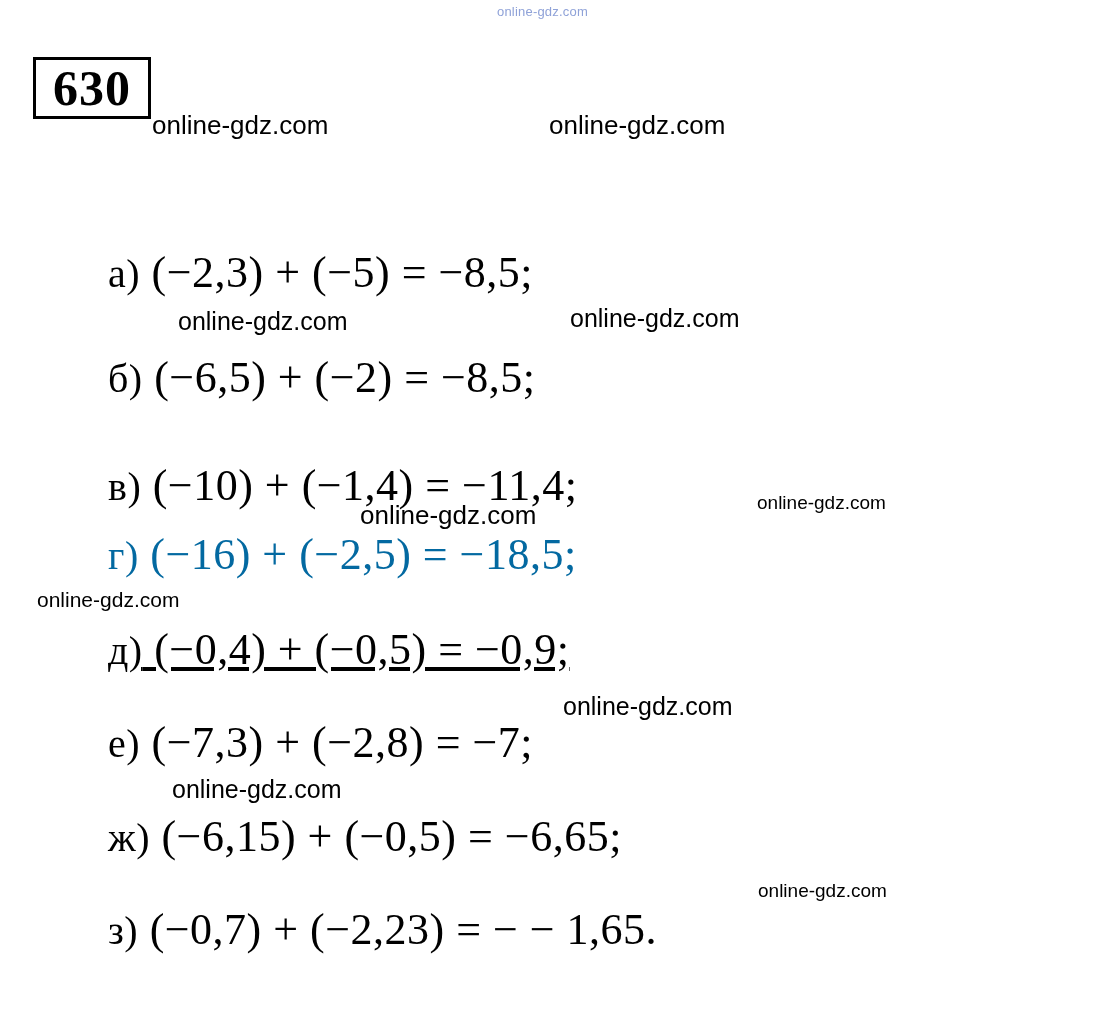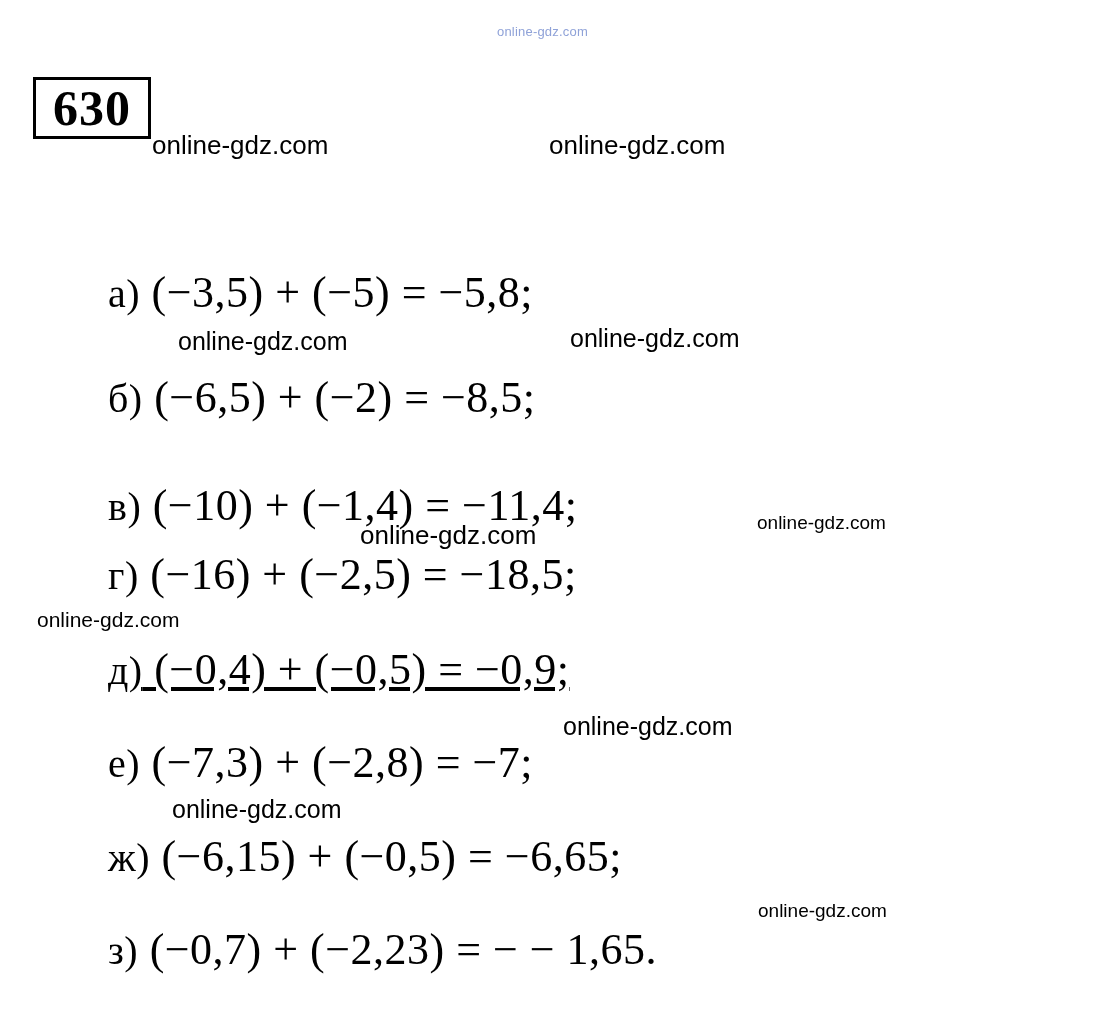--- a/index.html
+++ b/index.html
@@ -11,21 +11,20 @@
     width: 1114px;
     height: 1030px;
     position: relative;
     overflow: hidden;
     font-family: "Liberation Serif", serif;
     color: #000000;
   }
   .page {
     position: absolute;
     inset: 0;
-    margin-top: 20px;
   }
   
   .wm-top {
     position: absolute;
     left: 497px;
     top: 4px;
     font-family: "Liberation Sans", sans-serif;
     font-size: 13px;
     color: #8fa2d8;
     letter-spacing: 0.2px;
@@ -60,21 +59,21 @@
   
   .eq {
     position: absolute;
     font-family: "Liberation Serif", serif;
     font-size: 44px;
     line-height: 50px;
     white-space: nowrap;
     letter-spacing: 0.5px;
   }
   .eq.faded {
-    color: #000000;
+    color: #0369a1;
   }
   .eq .lbl {
     font-size: 40px;
   }
 </style>
 </head>
 <body>
 
 <div class="page">
 
@@ -90,21 +89,21 @@
       <div class="wm" style="left: 178px; top: 307px; font-size: 25px;">online-gdz.com</div>
       <div class="wm" style="left: 570px; top: 304px; font-size: 25px;">online-gdz.com</div>
       <div class="wm" style="left: 360px; top: 500px; font-size: 26px;">online-gdz.com</div>
       <div class="wm" style="left: 757px; top: 492px; font-size: 19px;">online-gdz.com</div>
       <div class="wm" style="left: 37px; top: 588px; font-size: 21px;">online-gdz.com</div>
       <div class="wm" style="left: 563px; top: 692px; font-size: 25px;">online-gdz.com</div>
       <div class="wm" style="left: 172px; top: 775px; font-size: 25px;">online-gdz.com</div>
       <div class="wm" style="left: 758px; top: 880px; font-size: 19px;">online-gdz.com</div>
     </div>
   <div id="equation-layer">
-      <div class="eq" style="left: 108px; top: 248px;"><span class="lbl">а)</span><span> (−3,5) + (−5) = −5,8;</span></div>
+      <div class="eq" style="left: 108px; top: 248px;"><span class="lbl">а)</span><span> (−2,3) + (−5) = −8,5;</span></div>
       <div class="eq" style="left: 108px; top: 353px;"><span class="lbl">б)</span><span> (−6,5) + (−2) = −8,5;</span></div>
       <div class="eq" style="left: 108px; top: 461px;"><span class="lbl">в)</span><span> (−10) + (−1,4) = −11,4;</span></div>
       <div class="eq faded" style="left: 108px; top: 530px;"><span class="lbl">г)</span><span> (−16) + (−2,5) = −18,5;</span></div>
       <div class="eq" style="left: 108px; top: 625px; text-decoration: underline;"><span class="lbl">д)</span><span> (−0,4) + (−0,5) = −0,9;</span></div>
       <div class="eq" style="left: 108px; top: 718px;"><span class="lbl">е)</span><span> (−7,3) + (−2,8) = −7;</span></div>
       <div class="eq" style="left: 108px; top: 812px;"><span class="lbl">ж)</span><span> (−6,15) + (−0,5) = −6,65;</span></div>
       <div class="eq" style="left: 108px; top: 905px;"><span class="lbl">з)</span><span> (−0,7) + (−2,23) = − − 1,65.</span></div>
     </div>
 
 </div>

